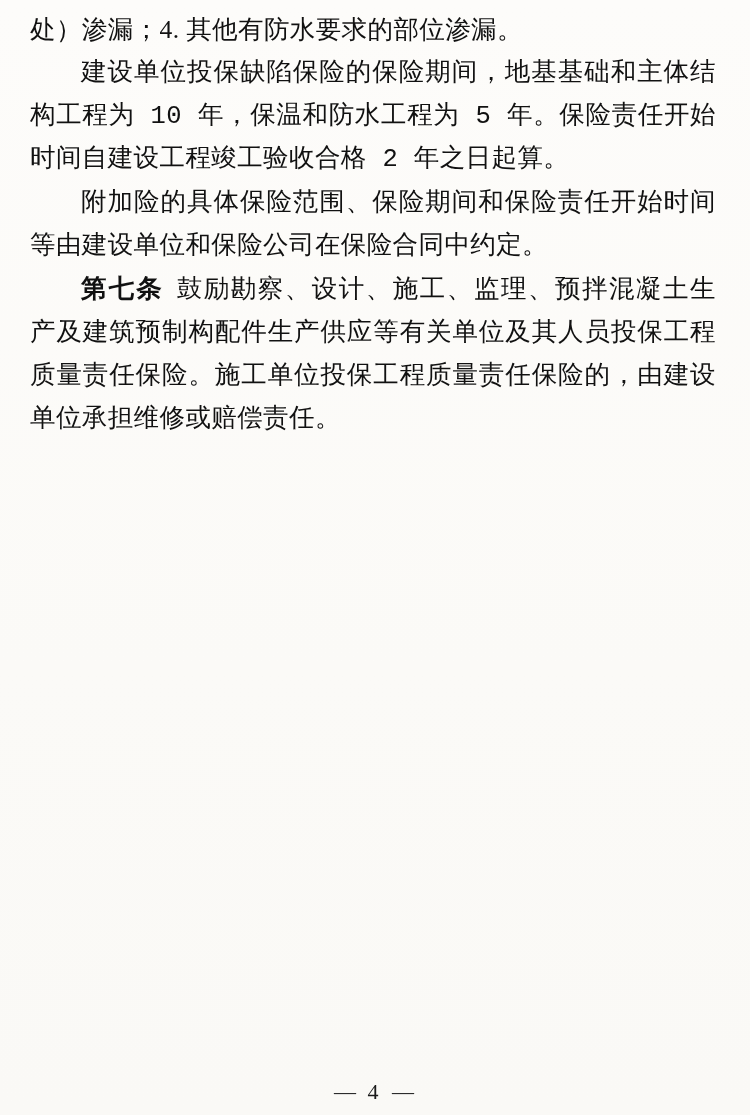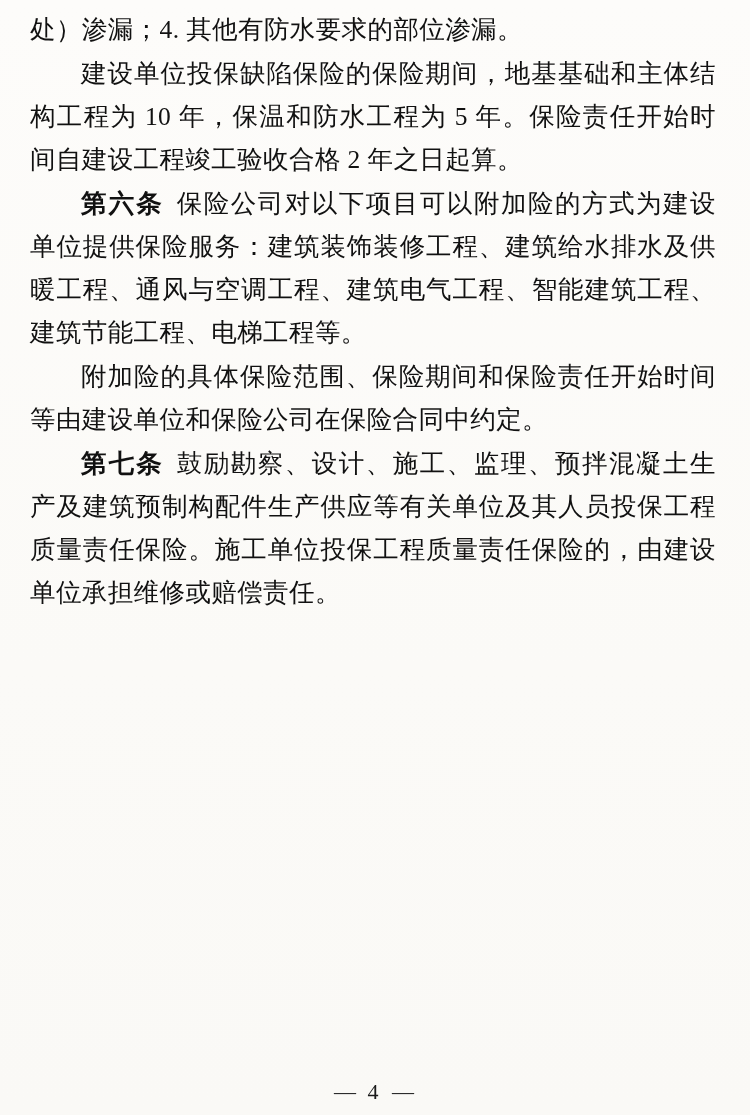--- a/index.html
+++ b/index.html
@@ -28,20 +28,21 @@
     letter-spacing: 0.4px;
     text-align: justify;
     text-justify: inter-ideograph;
   }
   p.para {
     margin: 0 6px 1px 0;
     text-indent: 0;
   }
   p.indent {
     text-indent: 2em;
+    font-family: Liberation Mono, monospace;
   }
   .art-label {
     font-weight: bold;
     letter-spacing: 1px;
     margin-right: 0.5em;
   }
   .footer {
     position: absolute;
     left: 0;
     right: 0;
@@ -64,23 +65,20 @@
     <p class="para">
       <span>处）渗漏；4. 其他有防水要求的部位渗漏。</span>
     </p>
 
     <p class="para indent">
       <span>建设单位投保缺陷保险的保险期间，地基基础和主体结构工程为 10 年，保温和防水工程为 5 年。保险责任开始时间自建设工程竣工验收合格 2 年之日起算。</span>
     </p>
 
 
 
-    <p class="para indent">
-      <span class="art-label">第六条</span><span>保险公司对以下项目可以附加险的方式为建设单位提供保险服务：建筑装饰装修工程、建筑给水排水及供暖工程、通风与空调工程、建筑电气工程、智能建筑工程、建筑节能工程、电梯工程等。</span>
-    </p>
 
     <p class="para indent">
       <span>附加险的具体保险范围、保险期间和保险责任开始时间等由建设单位和保险公司在保险合同中约定。</span>
     </p>
 
     <p class="para indent">
       <span class="art-label">第七条</span><span>鼓励勘察、设计、施工、监理、预拌混凝土生产及建筑预制构配件生产供应等有关单位及其人员投保工程质量责任保险。施工单位投保工程质量责任保险的，由建设单位承担维修或赔偿责任。</span>
     </p>
 
   </div>

